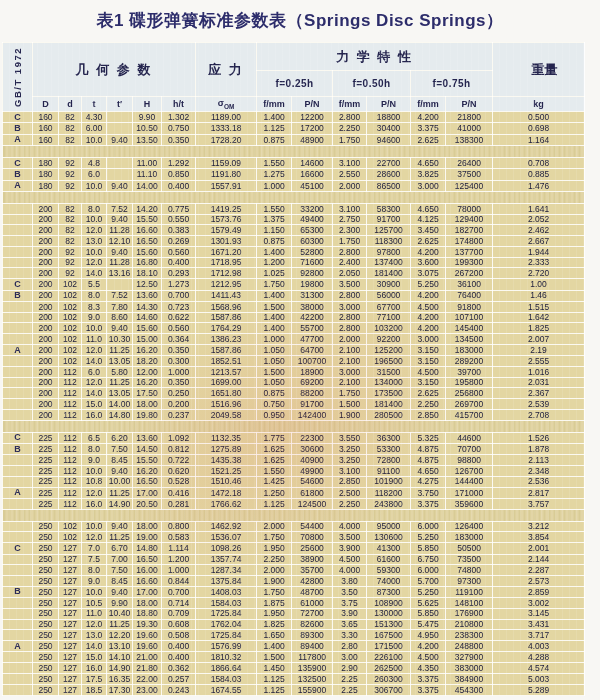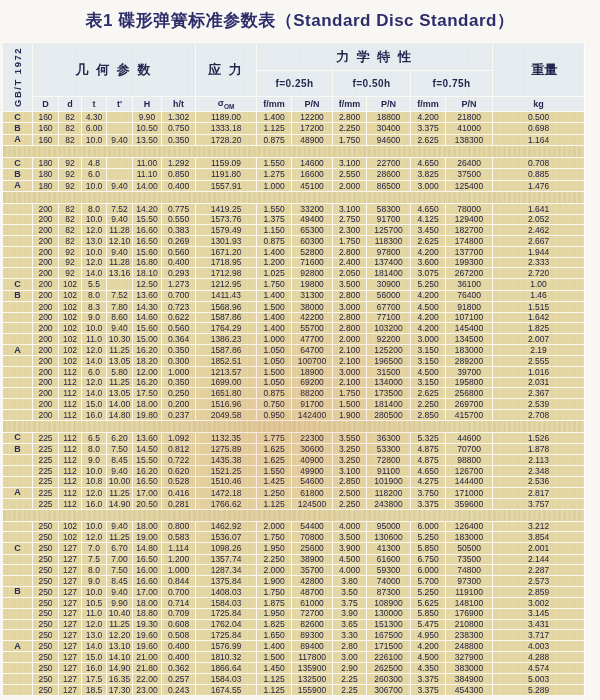--- a/index.html
+++ b/index.html
@@ -55,21 +55,21 @@
   }
   tbody td.lbl{font-size:9px;font-weight:bold;color:#2a2a55;}
   td.sep{
     background:repeating-linear-gradient(90deg,#d9cc96 0 2px,#e2d5a6 2px 5px);
     height:11px;
   }
 </style>
 </head>
 <body>
 
-<div class="page-title">表1 碟形弹簧标准参数表（Standard Disc Standard）</div>
+<div class="page-title">表1 碟形弹簧标准参数表（Springs Disc Springs）</div>
 
 <div class="table-wrap">
   <table>
     <colgroup>
       <col style="width:30px">
         <col style="width:26px">
         <col style="width:23px">
       <col style="width:25px">
         <col style="width:26px">
         <col style="width:29px">

